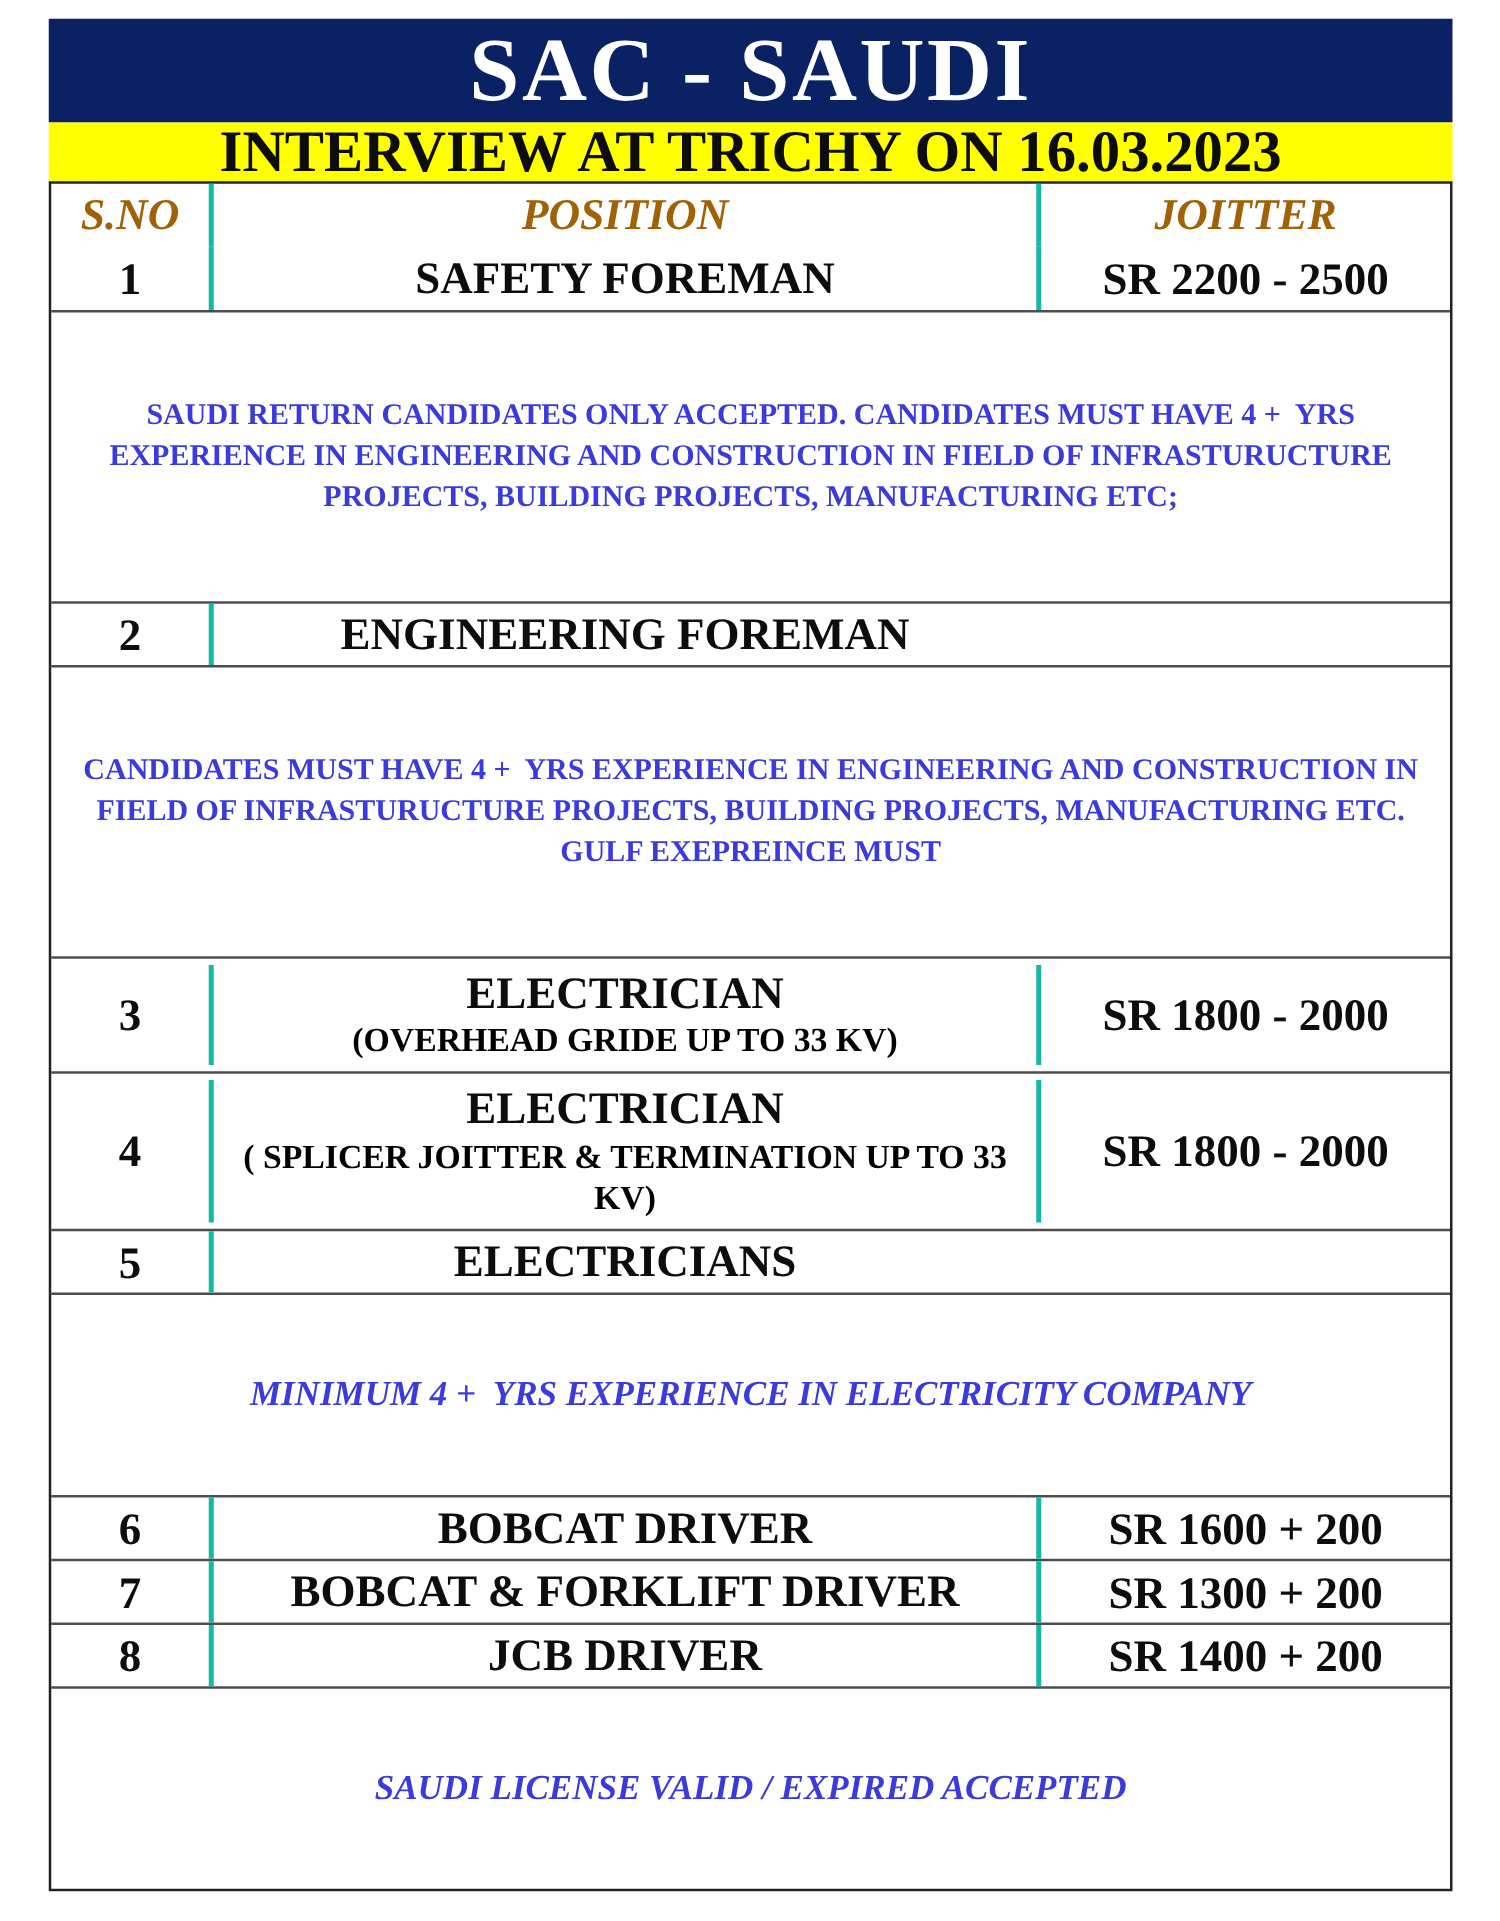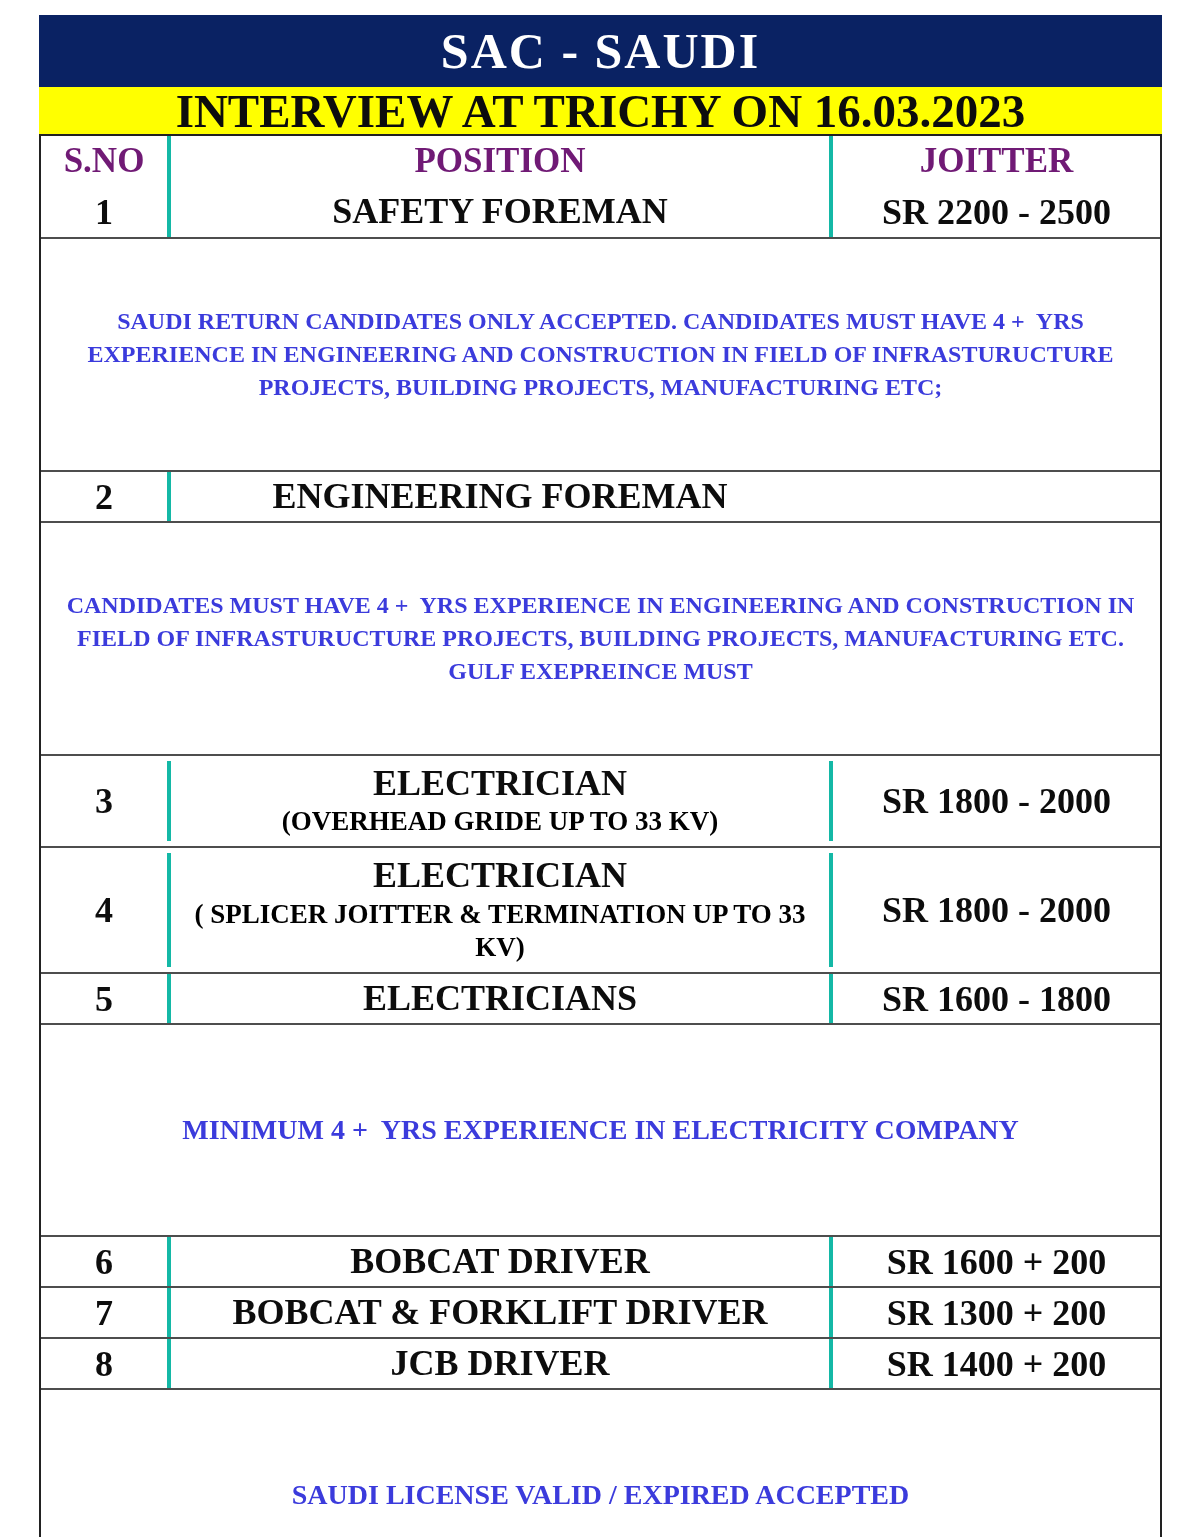--- a/index.html
+++ b/index.html
@@ -20,26 +20,26 @@
     top: 15px;
     left: 39px;
     width: 1123px;
     box-sizing: border-box;
   }
   .poster * { box-sizing: border-box; }
 
   
   .navy-bar {
     background: #0a2263;
-    height: 72px;
+    height: 83px;
     display: flex;
     align-items: center;
     justify-content: center;
     color: #ffffff;
-    font-size: 50px;
+    font-size: 72px;
     letter-spacing: 2px;
   }
 
   
   .yellow-banner {
     background: #ffff00;
     height: 47px;
     display: flex;
     align-items: center;
     justify-content: center;
@@ -62,41 +62,41 @@
   }
   .cell {
     display: flex;
     align-items: center;
     justify-content: center;
     text-align: center;
     padding: 2px 4px;
   }
   .cell + .cell { border-left: 4px solid #14b8a6; }
 
-  .header-row { min-height: 50px; color: #701a75; font-size: 35px; }
+  .header-row { min-height: 50px; color: #a16207; font-size: 35px; font-style: italic; }
   .job-row   { min-height: 51px; color: #0d0d0d; font-size: 36px; }
   .job-row .cell-position { flex-direction: column; }
   .pos-title { line-height: 1.15; }
   .pos-subtitle {
     font-size: 27px;
     color: #000000;
     line-height: 1.25;
     margin-top: 1px;
   }
   .job-row.has-sub { padding: 5px 0; }
 
   .note-row {
     color: #3b3bdc;
     text-align: center;
     font-size: 24px;
     line-height: 33px;
     padding: 0 10px;
     white-space: pre-wrap;
   }
-  .note-row.single-line { font-size: 28px; padding: 25px 10px; line-height: 32px; }
+  .note-row.single-line { font-size: 28px; padding: 0 10px; line-height: 32px; font-style: italic; }
 </style>
 </head>
 <body>
 
 <div class="poster">
 
   <div class="navy-bar">
     <span>SAC - SAUDI</span>
   </div>
 
@@ -151,21 +151,20 @@
       <div class="pos-subtitle">( SPLICER JOITTER &amp; TERMINATION UP TO 33 KV)</div>
     </div>
     <div class="cell cell-salary">SR 1800 - 2000</div>
   </div>
         <div class="row grid-row job-row">
     <div class="cell cell-sno">5</div>
     <div class="cell cell-position">
       <div class="pos-title">ELECTRICIANS</div>
 
     </div>
-    <div class="cell cell-salary">SR 1600 - 1800</div>
   </div>
         <div class="row note-row single-line">
     <div>MINIMUM 4 +  YRS EXPERIENCE IN ELECTRICITY COMPANY</div>
   </div>
         <div class="row grid-row job-row">
     <div class="cell cell-sno">6</div>
     <div class="cell cell-position">
       <div class="pos-title">BOBCAT  DRIVER</div>
 
     </div>

